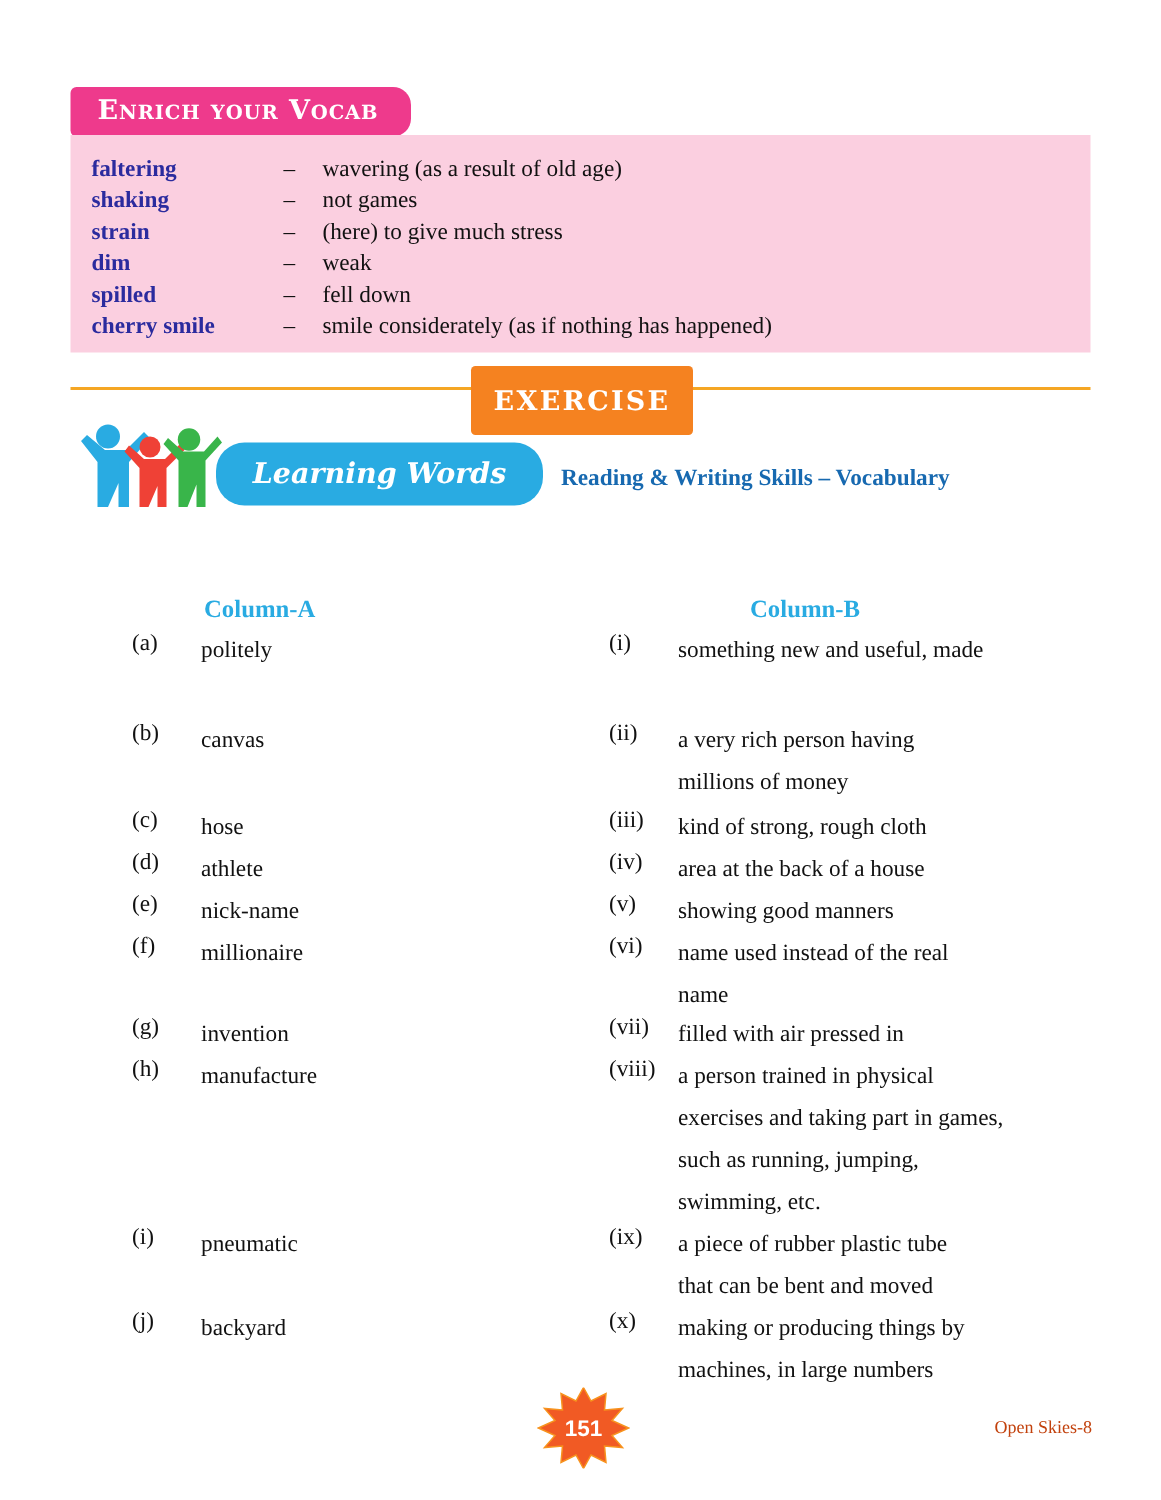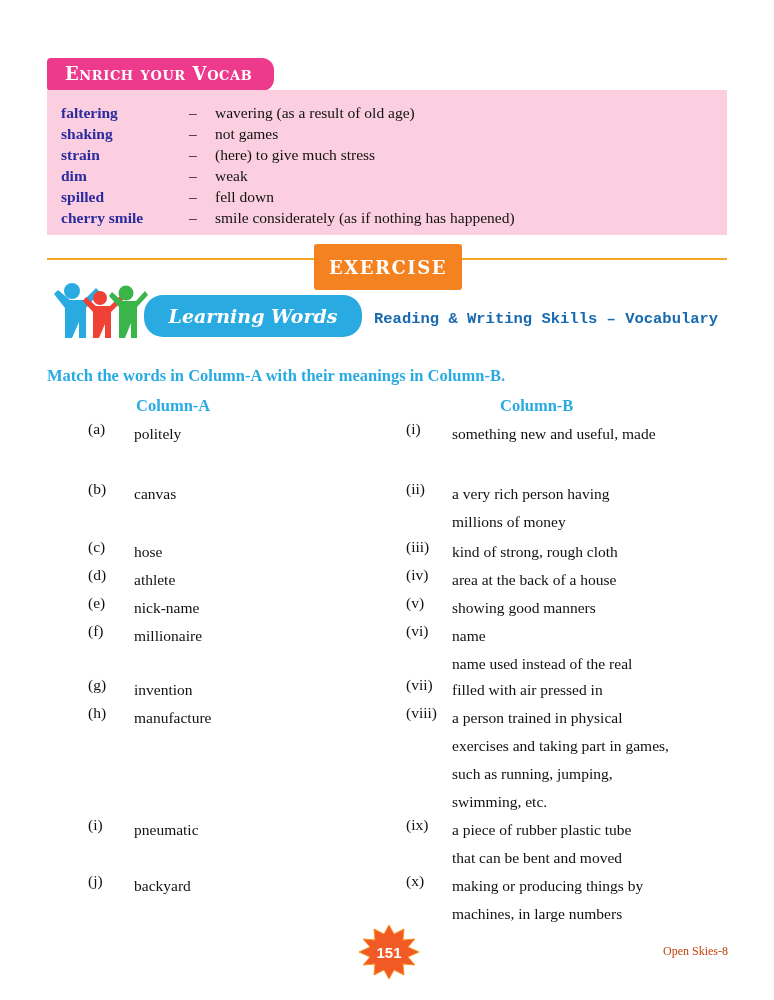--- a/index.html
+++ b/index.html
@@ -135,21 +135,21 @@
     border-top: 0 solid transparent;
     transform: rotate(6deg);
   }
   .lw-skill {
     position: absolute;
     left: 374px;
     top: 310px;
     color: #1769b0;
     font-weight: bold;
     font-size: 15.5px;
-    font-family: Liberation Mono, monospace;
+    font-family: Liberation Serif, serif;
   }
 
   
   .instruction {
     position: absolute;
     left: 47px;
     top: 366px;
     color: #29abe2;
     font-weight: bold;
     font-size: 16.5px;
@@ -288,21 +288,20 @@
 
         <circle cx="76" cy="13" r="7.5" fill="#39b54a"></circle>
         <path d="M76 21 L86 21 L95 11 L98 15 L87 27 L87 58 L81 58 L81 43 L75 58 L69 58 L69 27 L59 16 L62 12 L72 21 Z" fill="#39b54a"></path>
       </svg>
     </div>
 
     <div class="lw-tail"></div>
     <div class="lw-bubble">Learning Words</div>
     <div class="lw-skill">Reading &amp; Writing Skills – Vocabulary</div>
 
-    <div class="instruction">Match the words in Column-A with their meanings in Column-B.</div>
 
     <div class="col-a-head">Column-A</div>
     <div class="col-b-head">Column-B</div>
 
     <div class="col-a" id="col-a">
         <div class="item" style="top: 0px;">
           <span class="marker">(a)</span>
           <span class="text">politely</span>
         </div>
         <div class="item" style="top: 60px;">
@@ -370,22 +369,22 @@
         </div>
         <div class="item" style="top: 174px;">
           <span class="marker">(v)</span>
           <span class="text">
             <span class="l">showing good manners</span>
           </span>
         </div>
         <div class="item" style="top: 202px;">
           <span class="marker">(vi)</span>
           <span class="text">
+            <span class="l">name used instead of the real</span>
             <span class="l">name</span>
-            <span class="l">name used instead of the real</span>
           </span>
         </div>
         <div class="item" style="top: 256px;">
           <span class="marker">(vii)</span>
           <span class="text">
             <span class="l">filled with air pressed in</span>
           </span>
         </div>
         <div class="item" style="top: 284px;">
           <span class="marker">(viii)</span>

